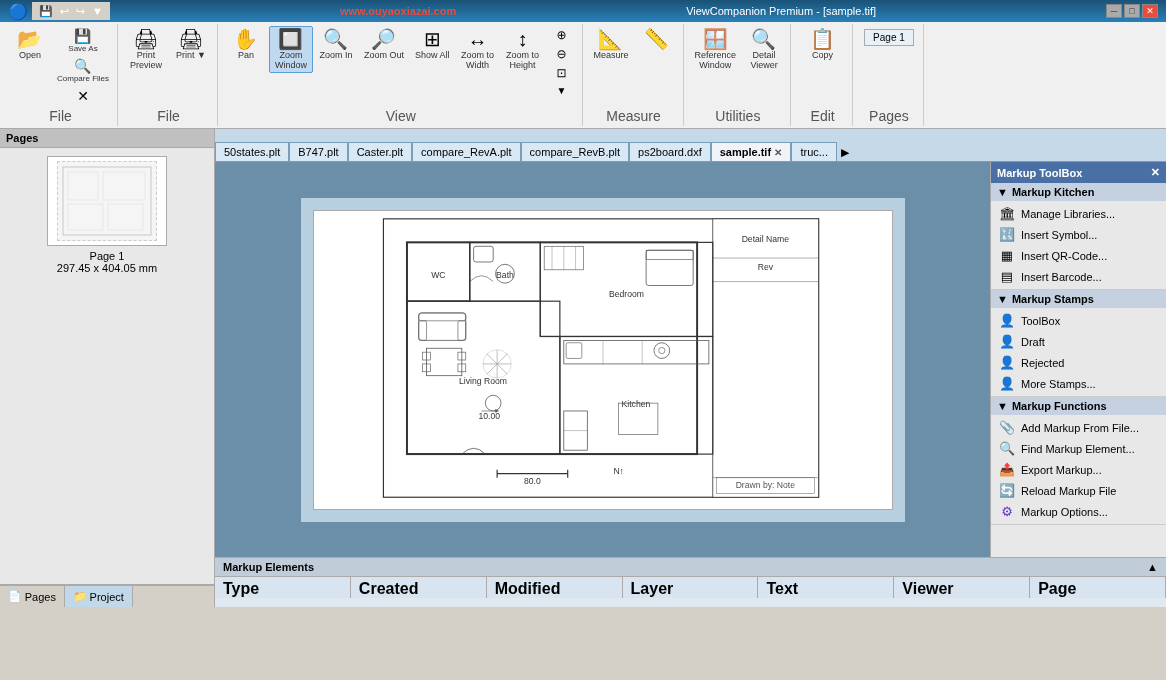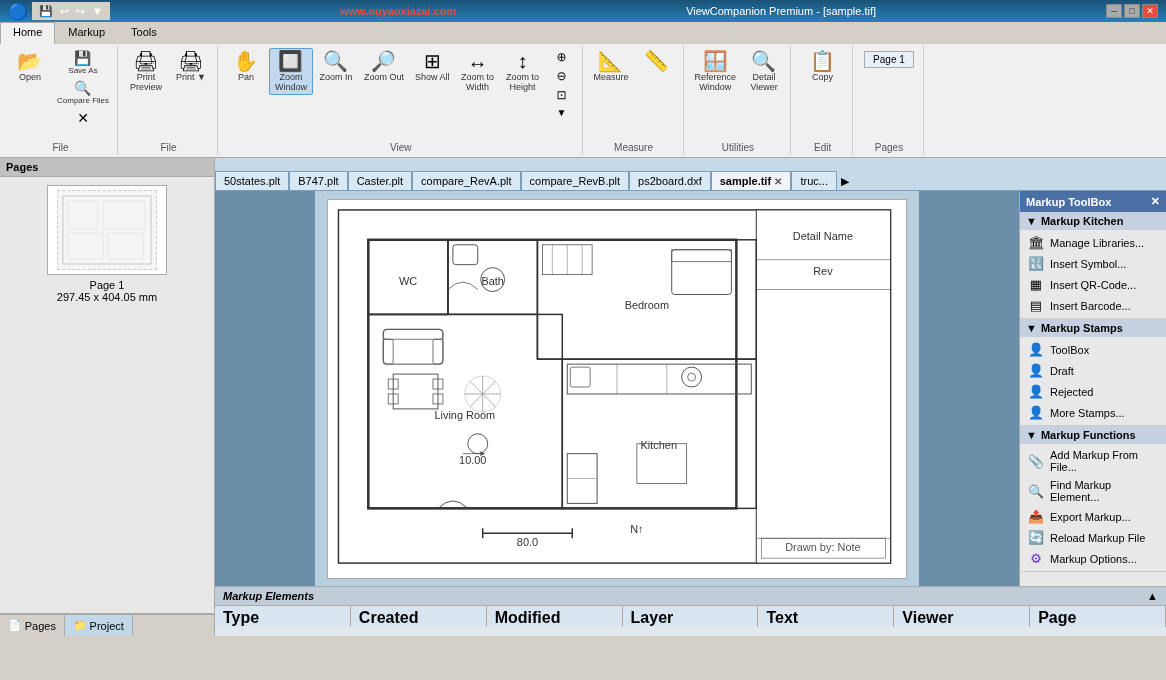--- a/index.html
+++ b/index.html
@@ -22,21 +22,21 @@
     .watermark { color: #e74c3c; font-weight: bold; font-size: 11px; }
 
     
     .ribbon { background: #f0f0f0; border-bottom: 1px solid #aaa; }
     .ribbon-tabs { display: flex; background: #d4d0c8; height: 22px; }
     .ribbon-tab { padding: 3px 12px; cursor: pointer; font-size: 11px; border: 1px solid transparent; border-bottom: none; }
     .ribbon-tab.active { background: #f0f0f0; border-color: #aaa; border-bottom-color: #f0f0f0; }
     .ribbon-content { display: flex; align-items: stretch; padding: 2px 4px; gap: 2px; min-height: 80px; }
     .ribbon-group { display: flex; flex-direction: column; align-items: center; border-right: 1px solid #ccc; padding: 2px 4px; min-width: 60px; }
     .ribbon-group-btns { display: flex; flex-wrap: wrap; gap: 1px; flex: 1; align-items: flex-start; justify-content: center; }
-    .ribbon-group-label { font-size: 10px; color: #555; margin-top: 14px; text-align: center; }
+    .ribbon-group-label { font-size: 14px; color: #555; margin-top: 2px; text-align: center; }
     .ribbon-btn { display: flex; flex-direction: column; align-items: center; padding: 2px 4px; cursor: pointer; border: 1px solid transparent; border-radius: 2px; min-width: 44px; }
     .ribbon-btn.active { background: #b8d8f0; border-color: #5a9fd4; }
     .ribbon-btn-icon { font-size: 20px; line-height: 1; }
     .ribbon-btn-label { font-size: 9px; text-align: center; color: #333; margin-top: 1px; }
     .ribbon-btn-small { display: flex; flex-direction: column; align-items: center; padding: 1px 3px; cursor: pointer; border: 1px solid transparent; border-radius: 2px; min-width: 32px; }
     .ribbon-btn-small-icon { font-size: 14px; }
     .ribbon-btn-small-label { font-size: 8px; text-align: center; color: #333; }
 
     
     .pages-panel { width: 215px; background: #e8e8e8; border-right: 1px solid #aaa; display: flex; flex-direction: column; }
@@ -50,37 +50,37 @@
     .tab-bar { display: flex; background: #c5d9e8; border-bottom: 1px solid #7a9db8; align-items: flex-end; height: 33px; overflow: hidden; }
     .doc-tab { padding: 3px 8px; background: #d8e8f4; border: 1px solid #7a9db8; border-bottom: none; cursor: pointer; font-size: 10px; white-space: nowrap; display: flex; align-items: center; gap: 3px; }
     .doc-tab.active { background: #f0f4f8; font-weight: bold; }
     .doc-tab-close { font-size: 10px; cursor: pointer; color: #555; }
     .tab-nav { padding: 2px 4px; cursor: pointer; }
 
     
     .content-area { flex: 1; display: flex; flex-direction: column; overflow: hidden; }
     .doc-area { flex: 1; background: #6b8fa8; display: flex; align-items: center; justify-content: center; overflow: auto; position: relative; }
     .doc-page { background: #b8cfe0; padding: 12px; }
-    .doc-inner { background: white; border: 1px solid #aaa; width: 580px; height: 380px; position: relative; overflow: hidden; }
+    .doc-inner { background: white; border: 1px solid #aaa; width: 580px; height: 300px; position: relative; overflow: hidden; }
 
     
     .floorplan { width: 100%; height: 100%; }
 
     
-    .right-panel { width: 147px; background: #e8e8e8; border-left: 1px solid #aaa; display: flex; flex-direction: column; overflow-y: auto; }
+    .right-panel { width: 176px; background: #e8e8e8; border-left: 1px solid #aaa; display: flex; flex-direction: column; overflow-y: auto; }
     .right-panel-header { background: #4a6fa5; color: white; padding: 4px 6px; font-weight: bold; font-size: 11px; display: flex; align-items: center; justify-content: space-between; }
     .right-panel-section { border-bottom: 1px solid #ccc; }
     .section-header { background: #c5d0e0; padding: 3px 6px; font-weight: bold; font-size: 10px; display: flex; align-items: center; gap: 4px; cursor: pointer; }
     .section-content { padding: 2px 0; }
     .toolbox-item { display: flex; align-items: center; gap: 6px; padding: 3px 8px; cursor: pointer; font-size: 10px; }
     .toolbox-icon { font-size: 13px; width: 16px; text-align: center; }
 
     
     .bottom-panel { height: 50px; background: #e0e8f0; border-top: 1px solid #aaa; display: flex; flex-direction: column; }
-    .bottom-header { background: #c0ccd8; padding: 3px 8px; font-weight: bold; font-size: 11px; display: flex; justify-content: space-between; align-items: center; font-style: italic; }
+    .bottom-header { background: #c0ccd8; padding: 3px 8px; font-weight: bold; font-size: 11px; display: flex; justify-content: space-between; align-items: center; }
     .bottom-cols { display: flex; background: #d8e4f0; border-top: 1px solid #aaa; height: 22px; }
     .bottom-col { padding: 3px 8px; font-weight: bold; font-size: 16px; border-right: 1px solid #aaa; flex: 1; }
 
     
     .bottom-nav { height: 22px; background: #d4d0c8; border-top: 1px solid #aaa; display: flex; align-items: center; }
     .bottom-nav-item { display: flex; align-items: center; gap: 3px; padding: 2px 8px; cursor: pointer; font-size: 10px; border-right: 1px solid #aaa; height: 100%; }
     .bottom-nav-item.active { background: #c0d8e8; }
 
     
     .quick-access { display: flex; align-items: center; gap: 1px; padding: 1px 4px; background: #d4d0c8; height: 18px; }
@@ -104,25 +104,20 @@
   <span class="watermark">www.ouyaoxiazai.com</span>
   <span style="font-size:11px;color:white;">ViewCompanion Premium - [sample.tif]</span>
   <div class="title-bar-controls">
     <div class="title-bar-btn">─</div>
     <div class="title-bar-btn">□</div>
     <div class="title-bar-btn" style="background:#e74c3c;color:white;">✕</div>
   </div>
 </div>
 
 <div class="ribbon">
-  <div class="ribbon-tabs">
-    <div class="ribbon-tab active">Home</div>
-    <div class="ribbon-tab">Markup</div>
-    <div class="ribbon-tab">Tools</div>
-  </div>
 
   <div class="ribbon-content">
 
     <div class="ribbon-group">
       <div class="ribbon-group-btns">
         <div class="ribbon-btn">
           <span class="ribbon-btn-icon">📂</span>
           <span class="ribbon-btn-label">Open</span>
         </div>
         <div style="display:flex;flex-direction:column;gap:1px;">

